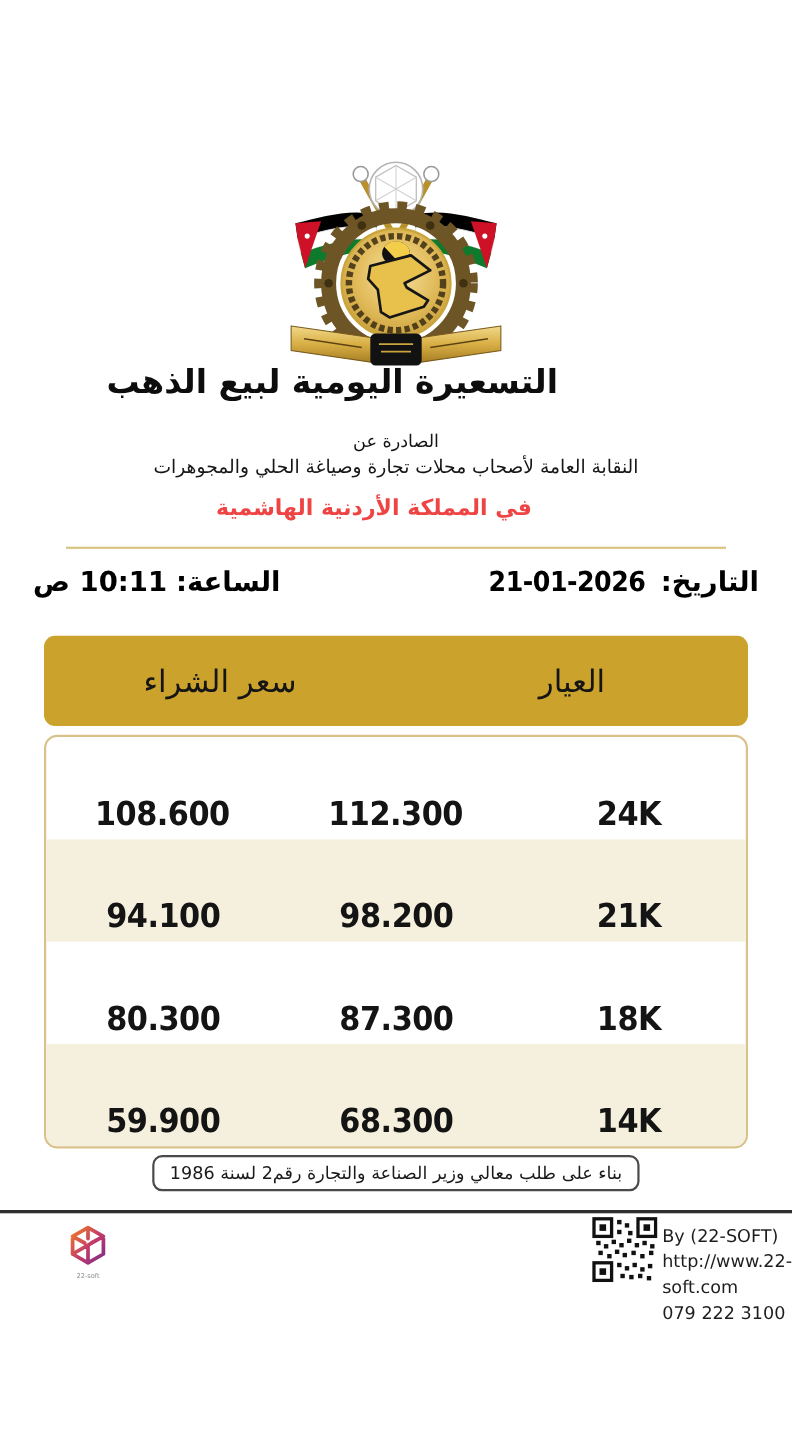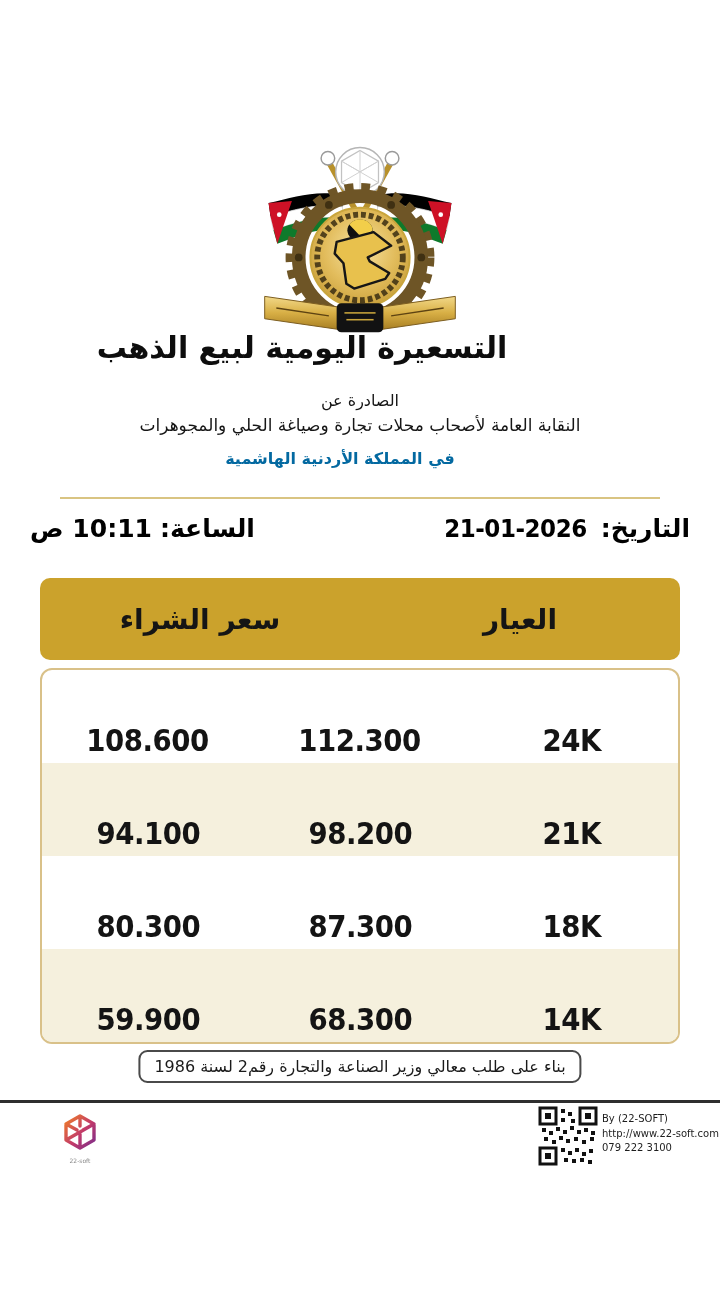--- a/index.html
+++ b/index.html
@@ -15,46 +15,46 @@
     width:720px;height:1300px;position:relative;overflow:hidden;
     font-family:"DejaVu Sans", sans-serif;color:#111;
   }
   .abs{position:absolute;}
   
   .emblem{left:253px;top:140px;width:214px;height:196px;}
   
   .title{left:0;top:330px;width:604px;text-align:center;font-size:30px;font-weight:700;color:#0d0d0d;}
   .sub1{left:0;top:391px;width:720px;text-align:center;font-size:16px;color:#161616;}
   .sub2{left:0;top:415px;width:720px;text-align:center;font-size:17px;color:#161616;}
-  .sub3{left:0;top:449px;width:680px;text-align:center;font-size:16px;font-weight:600;color:#0369a1;}
+  .sub3{left:0;top:449px;width:680px;text-align:center;font-size:20px;font-weight:600;color:#ef4444;}
   .gold-rule{left:60px;top:497px;width:600px;height:2px;background:var(--rule-gold);border:0;}
   
   .dt-row{left:30px;top:514px;width:660px;display:flex;justify-content:space-between;
           font-size:25px;font-weight:700;color:#000;}
   .dt-item{display:flex;gap:8px;align-items:baseline;}
   
   .thead{left:40px;top:578px;width:640px;height:82px;background:var(--gold);
          border-radius:10px;display:flex;align-items:center;}
-  .thead .col{flex:1;text-align:center;font-size:28px;font-weight:700;color:#151515;}
+  .thead .col{flex:1;text-align:center;font-size:28px;font-weight:400;color:#151515;}
   .tbody{left:40px;top:668px;width:640px;height:376px;border:2px solid var(--table-border);
          border-radius:12px;overflow:hidden;background:#fff;}
   .trow{height:93px;display:flex;align-items:center;}
   .trow.alt{background:var(--row-beige);}
   .trow .cell{flex:1;text-align:center;font-size:30px;font-weight:700;color:#141414;margin-top:48px;}
   .num{display:inline-block;transform:scaleX(.92);letter-spacing:-.5px;}
   
   .note-box{top:1050px;left:50%;transform:translateX(-50%);border:2px solid #4a4a4a;
             border-radius:9px;padding:5px 14px;font-size:16px;color:#1a1a1a;white-space:nowrap;}
   
   .divider{left:0;top:1100px;width:720px;height:3px;background:var(--divider);}
   .cube-wrap{left:56px;top:1112px;width:48px;text-align:center;}
   .cube-caption{font-size:6px;color:#8a8a8a;direction:ltr;margin-top:1px;}
   .qr-wrap{left:538px;top:1106px;width:60px;height:60px;}
   .credits{left:602px;top:1112px;width:118px;direction:ltr;text-align:left;
-           font-size:10px;line-height:1.45;color:#1d1d1d;}
+           font-size:16px;line-height:1.45;color:#1d1d1d;}
 </style>
 </head>
 <body>
 
 <div class="abs emblem">
   <svg width="214" height="196" viewBox="0 0 220 200">
     <defs>
       <radialGradient id="goldDisc" cx="50%" cy="42%" r="65%">
         <stop offset="0%" stop-color="#F6E3A2"></stop>
         <stop offset="55%" stop-color="#E2BC5C"></stop>

